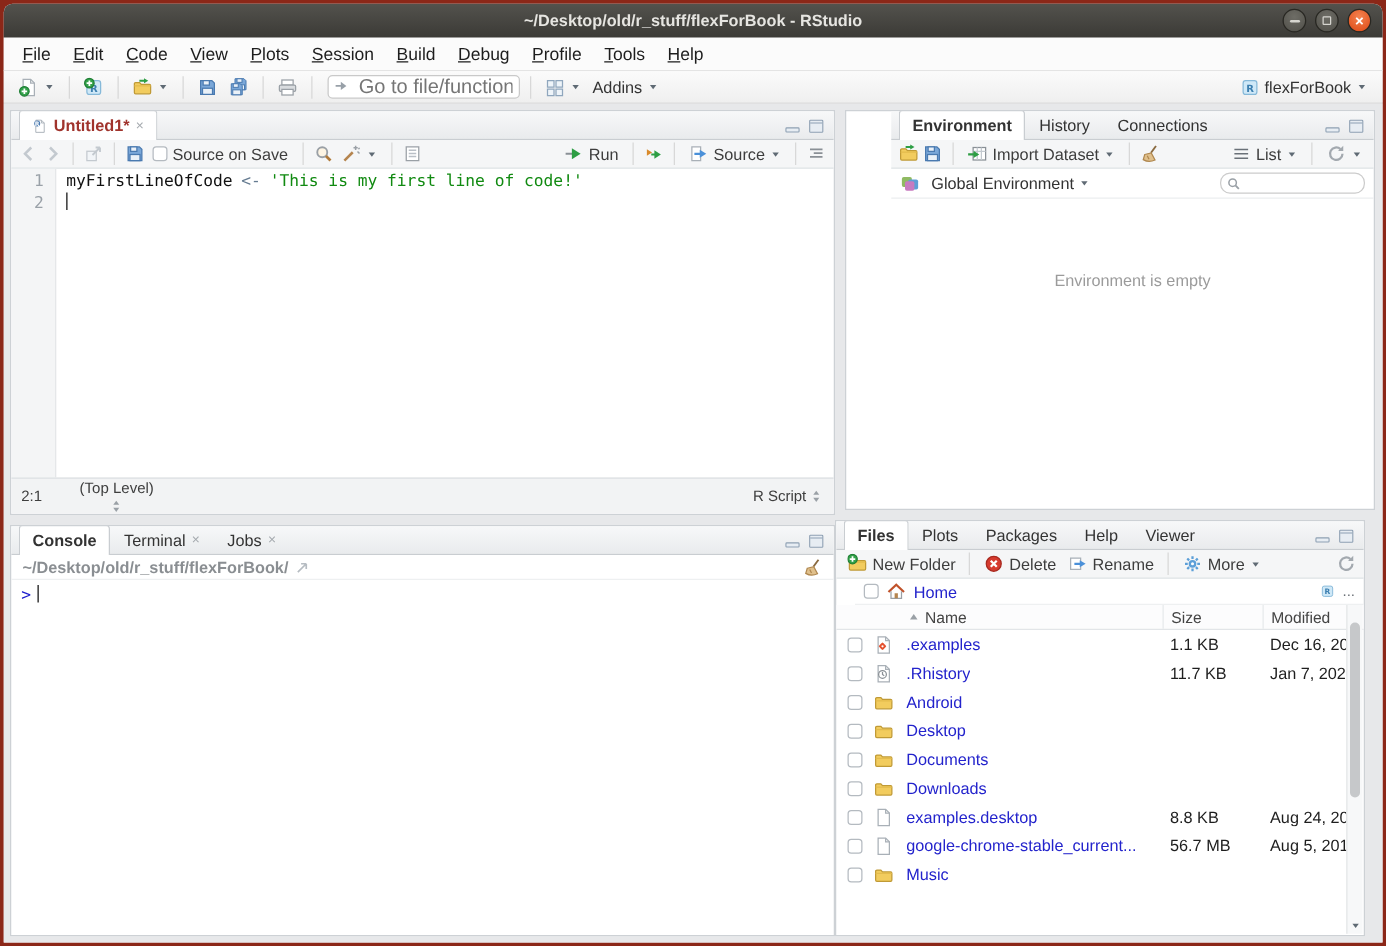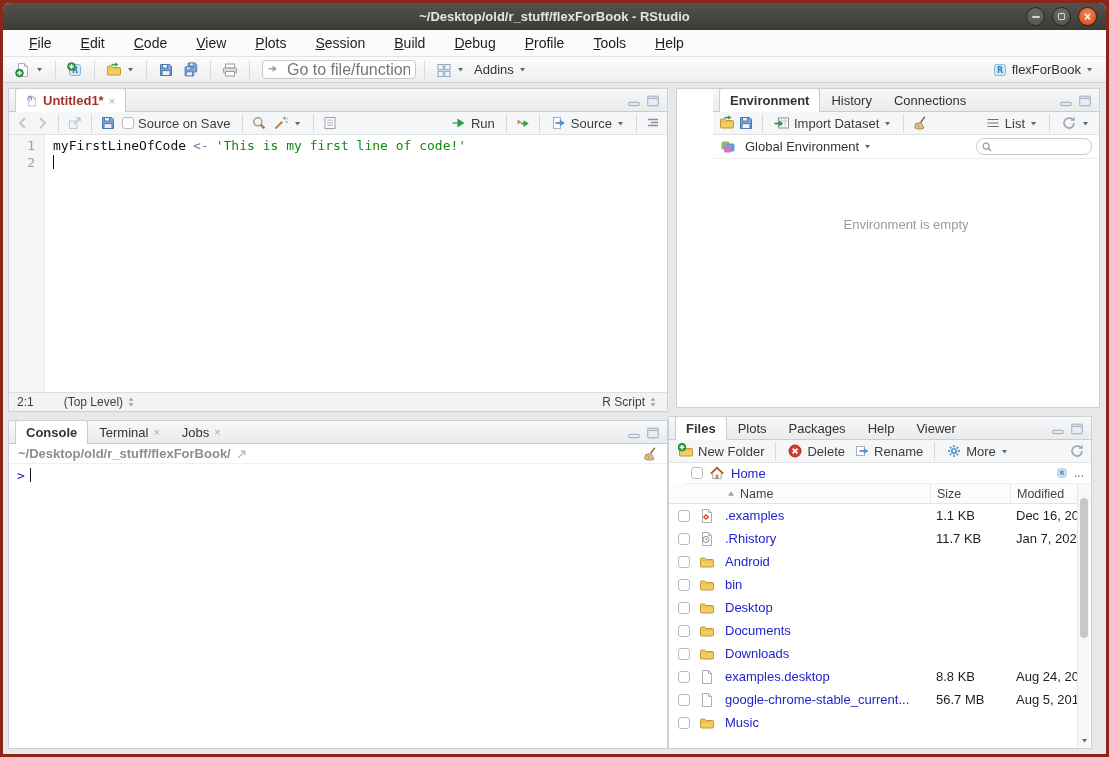--- a/index.html
+++ b/index.html
@@ -33,22 +33,22 @@
     display:flex; align-items:center; justify-content:center;
     color:#d6d5cf; font-size:12px; line-height:1;
   }
   .wbtn .bar { width:8px; height:2px; background:#d6d5cf; border-radius:1px; }
   .wbtn .sq { width:7px; height:7px; border:1.5px solid #d6d5cf; border-radius:1px; }
   .wbtn.close { background: radial-gradient(circle at 50% 32%, #f4824f, #dd4814); color:#fff; font-size:12px; font-weight:bold; }
   
   .menubar {
     height:27px; flex:0 0 27px; background:#fbfbfb;
     border-bottom:1px solid #e4e4e4;
-    display:flex; align-items:center; padding-left:17px;
-    font-size:14px; color:#1d1d1d;gap:11px;
+    display:flex; align-items:center; padding-left:6px;
+    font-size:14px; color:#1d1d1d;
   }
   .menu-item { padding:0 9px; cursor:default; }
   .menu-item u { text-decoration:underline; }
   
   .main-toolbar {
     height:26px; flex:0 0 26px;
     background:linear-gradient(#fbfbfb,#efefef);
     border-bottom:1px solid #d4d4d4;
     display:flex; align-items:center; gap:3px; padding:0 9px;
     font-size:13px; color:#333;
@@ -118,21 +118,21 @@
   .code { padding:2px 0 0 8px; color:#111; }
   .code-line { height:17px; white-space:pre; }
   .op { color:#657b91; margin:0 7px; }
   .str { color:#118a11; }
   .cursor { display:inline-block; width:1px; height:14px; background:#111; vertical-align:-2px; }
   .srcstatus {
     flex:0 0 19px; background:#f2f3f4; border-top:1px solid #dcdfe2;
     display:flex; align-items:center; font-size:12px; color:#3e3e3e;
     padding:0 8px; gap:4px;
   }
-  .scope { margin-left:26px; display:flex; align-items:center; gap:2px; }
+  .scope { margin-left:26px; display:flex; align-items:center; gap:2px;flex-direction:column; }
   .ftype { margin-left:auto; display:flex; align-items:center; gap:2px; }
   
   #console-pane { left:5px; top:337px; width:660px; height:329px; }
   .conpath {
     flex:0 0 20px; display:flex; align-items:center; gap:5px;
     font-size:13px; font-weight:bold; color:#8a8e92; padding:0 9px;
     border-bottom:1px solid #eef0f1;
   }
   .conbody { flex:1; padding:4px 8px; font-family:"DejaVu Sans Mono",monospace; font-size:13px; }
   .prompt { color:#1c1ccd; margin-right:5px; }
@@ -887,147 +887,129 @@
                 </svg>
               </span>
             </span>
             <span class="c-name">
               <a class="fname" href="#">Android</a>
             </span>
             <span class="c-size"></span>
             <span class="c-mod"></span>
           </div>
 
+
           <div class="frow">
             <span class="c-check">
               <span class="checkbox"></span>
             </span>
             <span class="c-icon">
               <span class="icon">
                 <svg viewBox="0 0 16 16" xmlns="http://www.w3.org/2000/svg">
                   <path d="M1.5 5a1 1 0 0 1 1-1h3.2L7 5.5h6.5a1 1 0 0 1 1 1V12a1 1 0 0 1-1 1h-11a1 1 0 0 1-1-1z" fill="#f2cc5e" stroke="#c09a36"></path>
                   <path d="M1.5 6.6h13" stroke="#e3bb4d" fill="none"></path>
                 </svg>
               </span>
             </span>
             <span class="c-name">
-              <a class="fname" href="#">bin</a>
+              <a class="fname" href="#">Desktop</a>
             </span>
             <span class="c-size"></span>
             <span class="c-mod"></span>
           </div>
 
           <div class="frow">
             <span class="c-check">
               <span class="checkbox"></span>
             </span>
             <span class="c-icon">
               <span class="icon">
                 <svg viewBox="0 0 16 16" xmlns="http://www.w3.org/2000/svg">
                   <path d="M1.5 5a1 1 0 0 1 1-1h3.2L7 5.5h6.5a1 1 0 0 1 1 1V12a1 1 0 0 1-1 1h-11a1 1 0 0 1-1-1z" fill="#f2cc5e" stroke="#c09a36"></path>
                   <path d="M1.5 6.6h13" stroke="#e3bb4d" fill="none"></path>
                 </svg>
               </span>
             </span>
             <span class="c-name">
-              <a class="fname" href="#">Desktop</a>
+              <a class="fname" href="#">Documents</a>
             </span>
             <span class="c-size"></span>
             <span class="c-mod"></span>
           </div>
 
           <div class="frow">
             <span class="c-check">
               <span class="checkbox"></span>
             </span>
             <span class="c-icon">
               <span class="icon">
                 <svg viewBox="0 0 16 16" xmlns="http://www.w3.org/2000/svg">
                   <path d="M1.5 5a1 1 0 0 1 1-1h3.2L7 5.5h6.5a1 1 0 0 1 1 1V12a1 1 0 0 1-1 1h-11a1 1 0 0 1-1-1z" fill="#f2cc5e" stroke="#c09a36"></path>
                   <path d="M1.5 6.6h13" stroke="#e3bb4d" fill="none"></path>
                 </svg>
               </span>
             </span>
             <span class="c-name">
-              <a class="fname" href="#">Documents</a>
+              <a class="fname" href="#">Downloads</a>
             </span>
             <span class="c-size"></span>
             <span class="c-mod"></span>
+          </div>
+
+          <div class="frow">
+            <span class="c-check">
+              <span class="checkbox"></span>
+            </span>
+            <span class="c-icon">
+              <span class="icon">
+                <svg viewBox="0 0 16 16" xmlns="http://www.w3.org/2000/svg">
+                  <path d="M3.5 1.5h6l3 3v10h-9z" fill="#fff" stroke="#a9b0b7"></path>
+                  <path d="M9.5 1.5v3h3" fill="none" stroke="#a9b0b7"></path>
+                </svg>
+              </span>
+            </span>
+            <span class="c-name">
+              <a class="fname" href="#">examples.desktop</a>
+            </span>
+            <span class="c-size">8.8 KB</span>
+            <span class="c-mod">Aug 24, 2019</span>
+          </div>
+
+          <div class="frow">
+            <span class="c-check">
+              <span class="checkbox"></span>
+            </span>
+            <span class="c-icon">
+              <span class="icon">
+                <svg viewBox="0 0 16 16" xmlns="http://www.w3.org/2000/svg">
+                  <path d="M3.5 1.5h6l3 3v10h-9z" fill="#fff" stroke="#a9b0b7"></path>
+                  <path d="M9.5 1.5v3h3" fill="none" stroke="#a9b0b7"></path>
+                </svg>
+              </span>
+            </span>
+            <span class="c-name">
+              <a class="fname" href="#">google-chrome-stable_current...</a>
+            </span>
+            <span class="c-size">56.7 MB</span>
+            <span class="c-mod">Aug 5, 2019,</span>
           </div>
 
           <div class="frow">
             <span class="c-check">
               <span class="checkbox"></span>
             </span>
             <span class="c-icon">
               <span class="icon">
                 <svg viewBox="0 0 16 16" xmlns="http://www.w3.org/2000/svg">
                   <path d="M1.5 5a1 1 0 0 1 1-1h3.2L7 5.5h6.5a1 1 0 0 1 1 1V12a1 1 0 0 1-1 1h-11a1 1 0 0 1-1-1z" fill="#f2cc5e" stroke="#c09a36"></path>
                   <path d="M1.5 6.6h13" stroke="#e3bb4d" fill="none"></path>
                 </svg>
               </span>
             </span>
             <span class="c-name">
-              <a class="fname" href="#">Downloads</a>
-            </span>
-            <span class="c-size"></span>
-            <span class="c-mod"></span>
-          </div>
-
-          <div class="frow">
-            <span class="c-check">
-              <span class="checkbox"></span>
-            </span>
-            <span class="c-icon">
-              <span class="icon">
-                <svg viewBox="0 0 16 16" xmlns="http://www.w3.org/2000/svg">
-                  <path d="M3.5 1.5h6l3 3v10h-9z" fill="#fff" stroke="#a9b0b7"></path>
-                  <path d="M9.5 1.5v3h3" fill="none" stroke="#a9b0b7"></path>
-                </svg>
-              </span>
-            </span>
-            <span class="c-name">
-              <a class="fname" href="#">examples.desktop</a>
-            </span>
-            <span class="c-size">8.8 KB</span>
-            <span class="c-mod">Aug 24, 2019</span>
-          </div>
-
-          <div class="frow">
-            <span class="c-check">
-              <span class="checkbox"></span>
-            </span>
-            <span class="c-icon">
-              <span class="icon">
-                <svg viewBox="0 0 16 16" xmlns="http://www.w3.org/2000/svg">
-                  <path d="M3.5 1.5h6l3 3v10h-9z" fill="#fff" stroke="#a9b0b7"></path>
-                  <path d="M9.5 1.5v3h3" fill="none" stroke="#a9b0b7"></path>
-                </svg>
-              </span>
-            </span>
-            <span class="c-name">
-              <a class="fname" href="#">google-chrome-stable_current...</a>
-            </span>
-            <span class="c-size">56.7 MB</span>
-            <span class="c-mod">Aug 5, 2019,</span>
-          </div>
-
-          <div class="frow">
-            <span class="c-check">
-              <span class="checkbox"></span>
-            </span>
-            <span class="c-icon">
-              <span class="icon">
-                <svg viewBox="0 0 16 16" xmlns="http://www.w3.org/2000/svg">
-                  <path d="M1.5 5a1 1 0 0 1 1-1h3.2L7 5.5h6.5a1 1 0 0 1 1 1V12a1 1 0 0 1-1 1h-11a1 1 0 0 1-1-1z" fill="#f2cc5e" stroke="#c09a36"></path>
-                  <path d="M1.5 6.6h13" stroke="#e3bb4d" fill="none"></path>
-                </svg>
-              </span>
-            </span>
-            <span class="c-name">
               <a class="fname" href="#">Music</a>
             </span>
             <span class="c-size"></span>
             <span class="c-mod"></span>
           </div>
         </div>
       <div class="fscroll">
         <div class="fthumb"></div>
         <span class="icon arrow">
             <svg viewBox="0 0 16 16" xmlns="http://www.w3.org/2000/svg">

